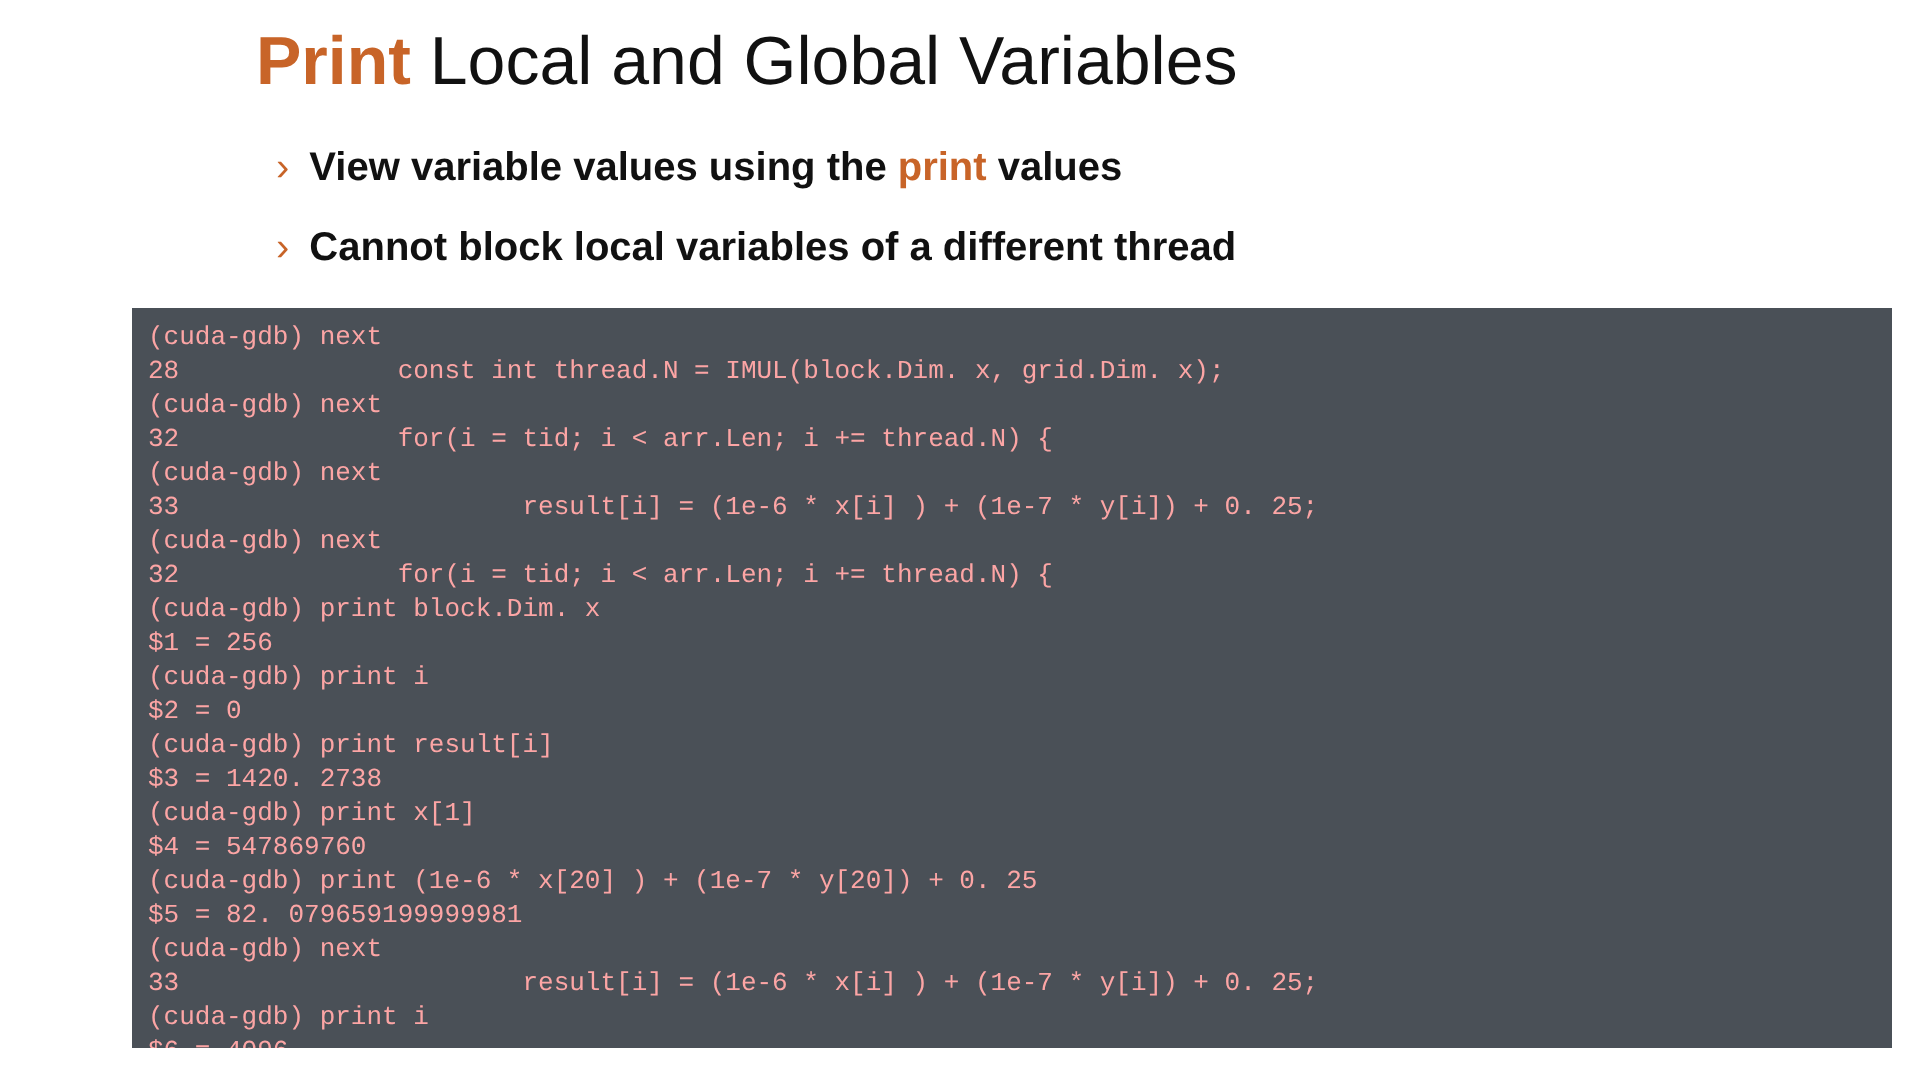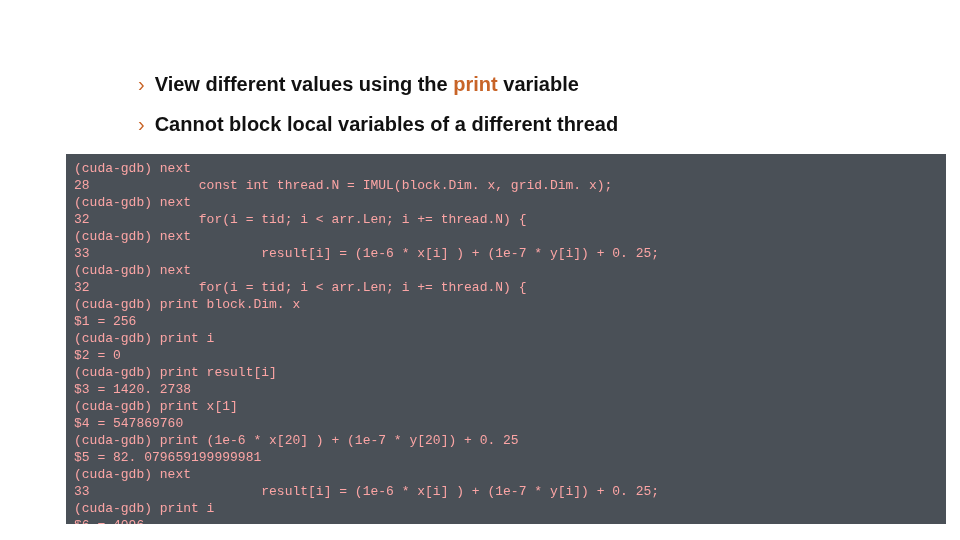--- a/index.html
+++ b/index.html
@@ -11,26 +11,29 @@
   .bullets { position: absolute; left: 138px; top: 70px; font-size: 20px; color: #111; font-weight: 700; line-height: 1.4; }
   .bullets .row { display: flex; align-items: baseline; margin-bottom: 12px; }
   .bullets .marker { color: #c86428; font-weight: 400; margin-right: 10px; font-size: 20px; }
   .bullets .kw { color: #c86428; font-weight: 700; }
   .codebox { position: absolute; left: 66px; top: 154px; width: 880px; height: 370px; background: #4a5057; color: #fca5a5; font-family: "Courier New", monospace; font-size: 13px; line-height: 17px; padding: 6px 8px; white-space: pre; overflow: hidden; }
 </style>
 </head>
 <body>
 <div class="slide">
 
+  <h1 class="title">
+    <span class="accent">Print</span><span class="rest"> Local and Global Variables</span>
+  </h1>
 
   <div class="bullets">
     <div class="row">
       <span class="marker">›</span>
       <span>
-        <span>View different values using the </span><span class="kw">print</span><span> variable</span>
+        <span>View variable values using the </span><span class="kw">print</span><span> values</span>
       </span>
     </div>
     <div class="row">
       <span class="marker">›</span>
       <span>Cannot block local variables of a different thread</span>
     </div>
   </div>
 
   <div class="codebox" id="codebox">(cuda-gdb) next
 28              const int thread.N = IMUL(block.Dim. x, grid.Dim. x);

